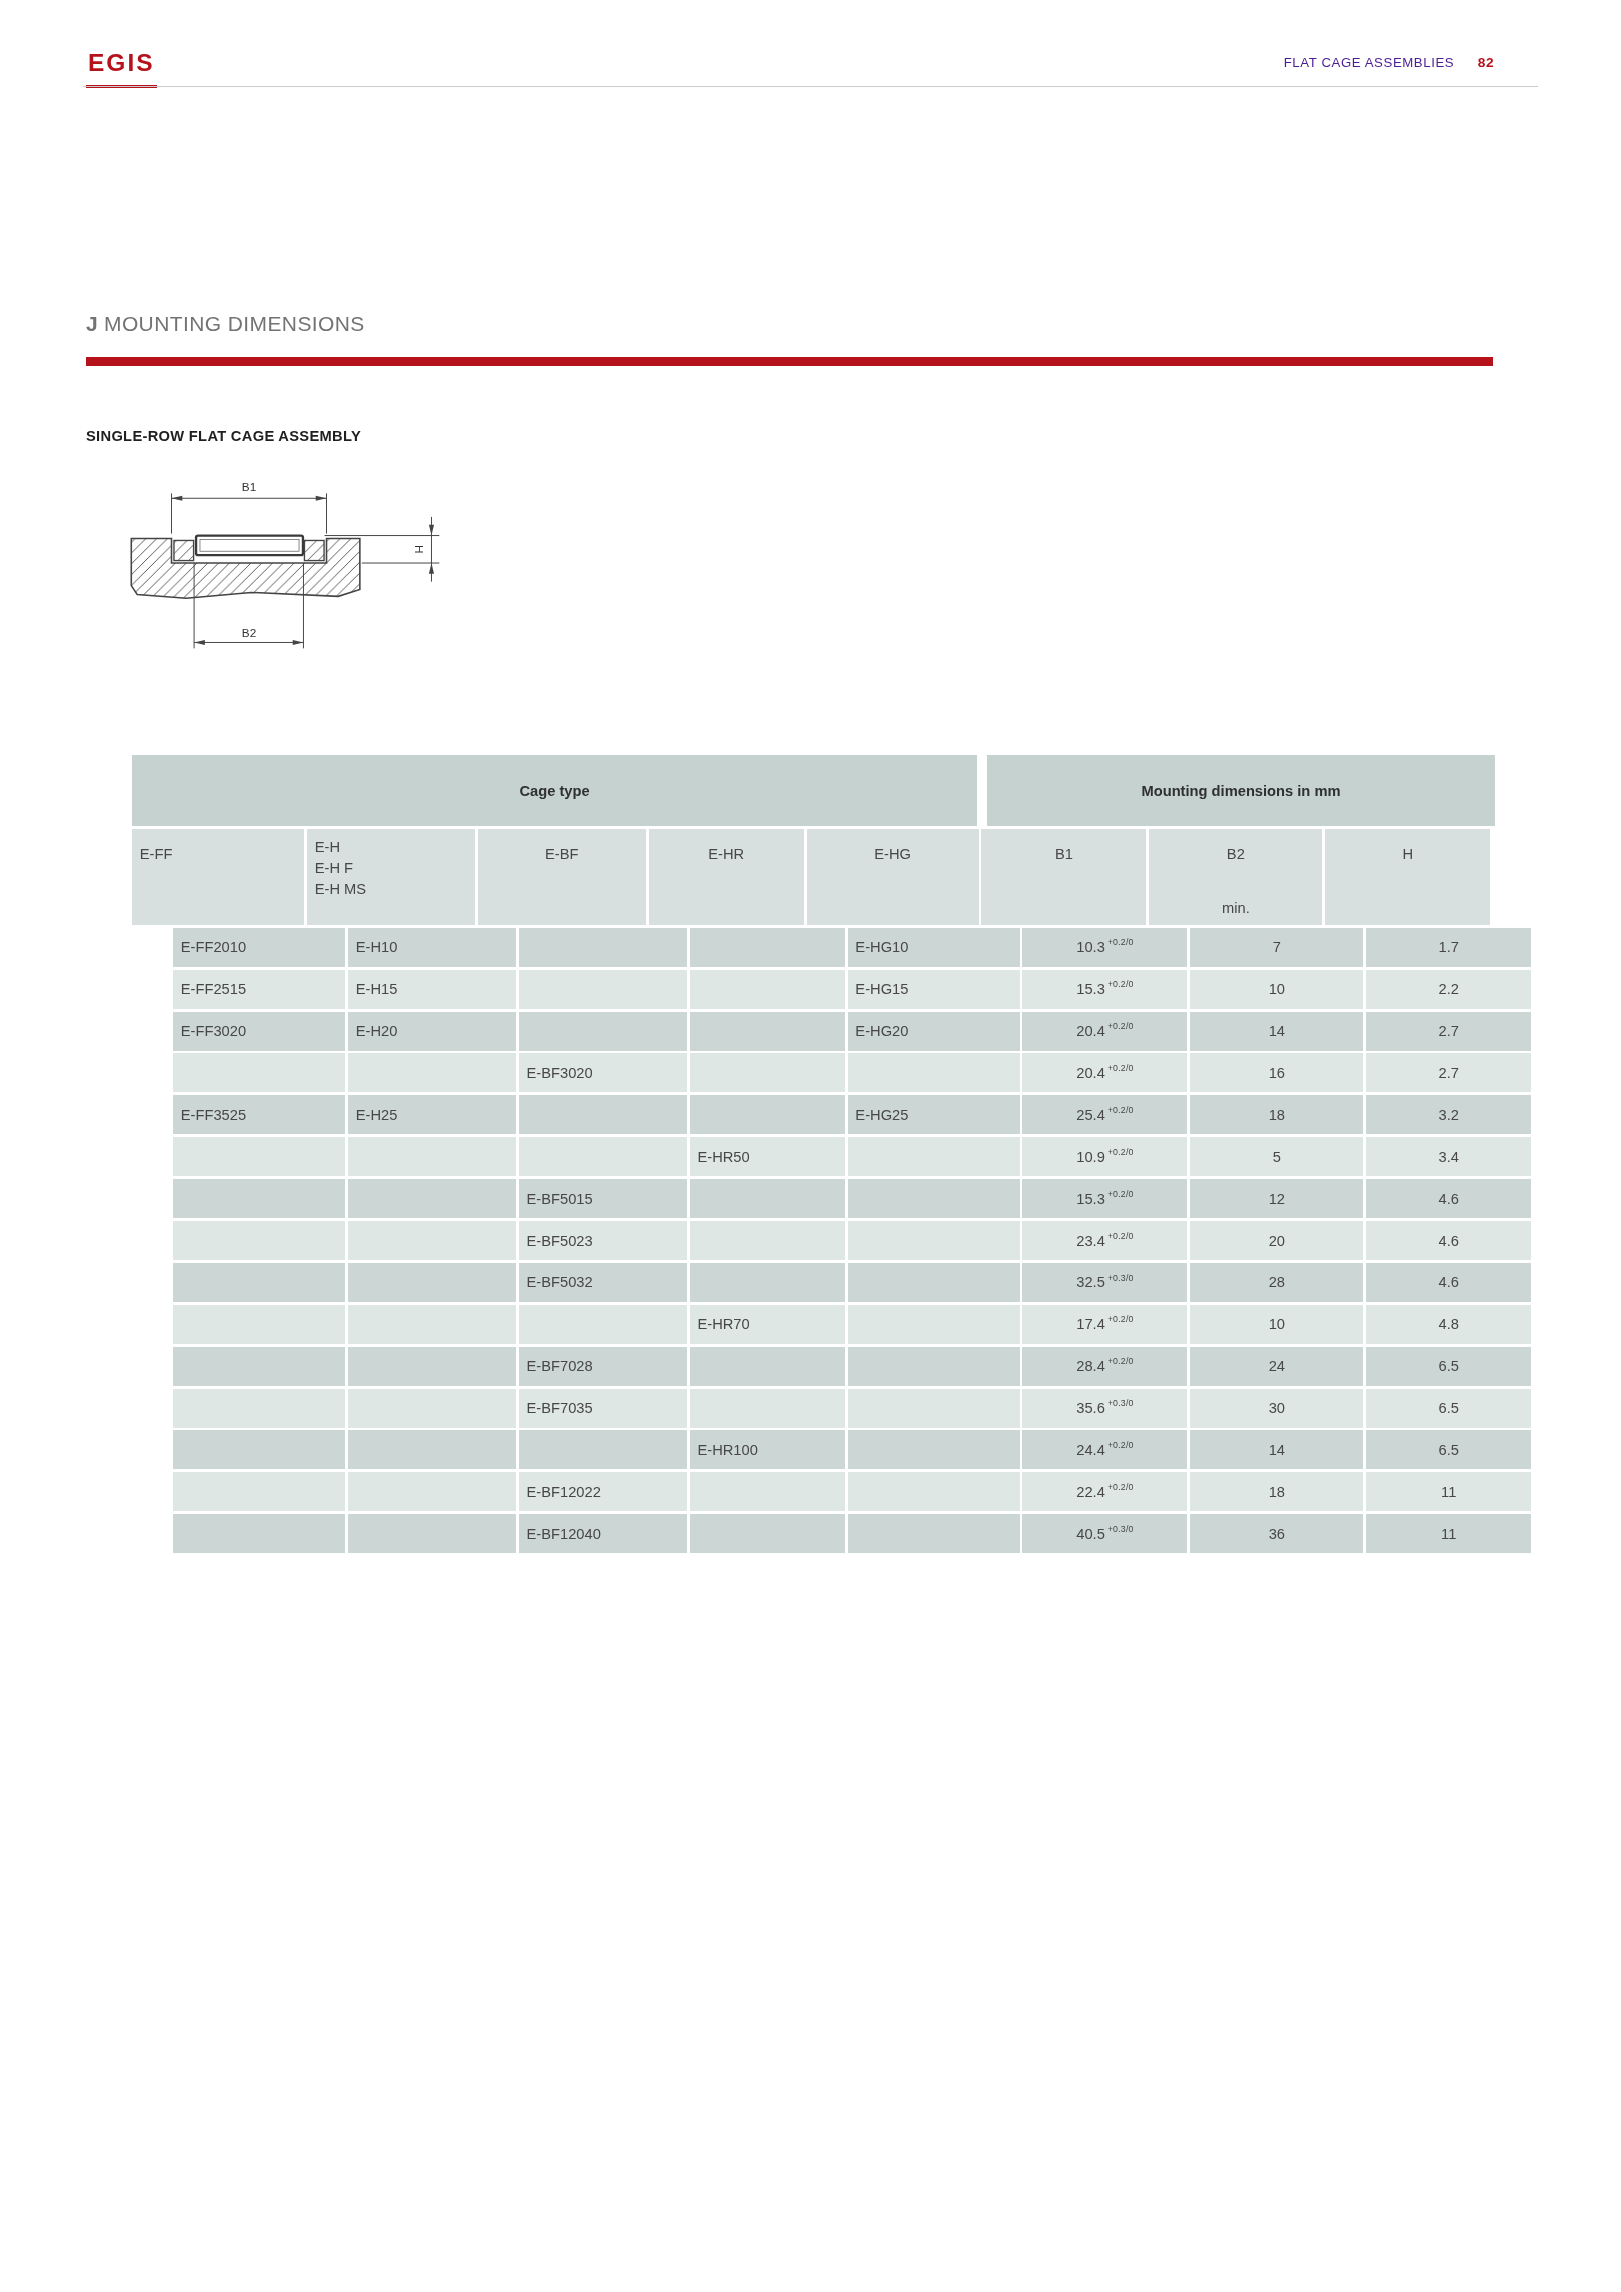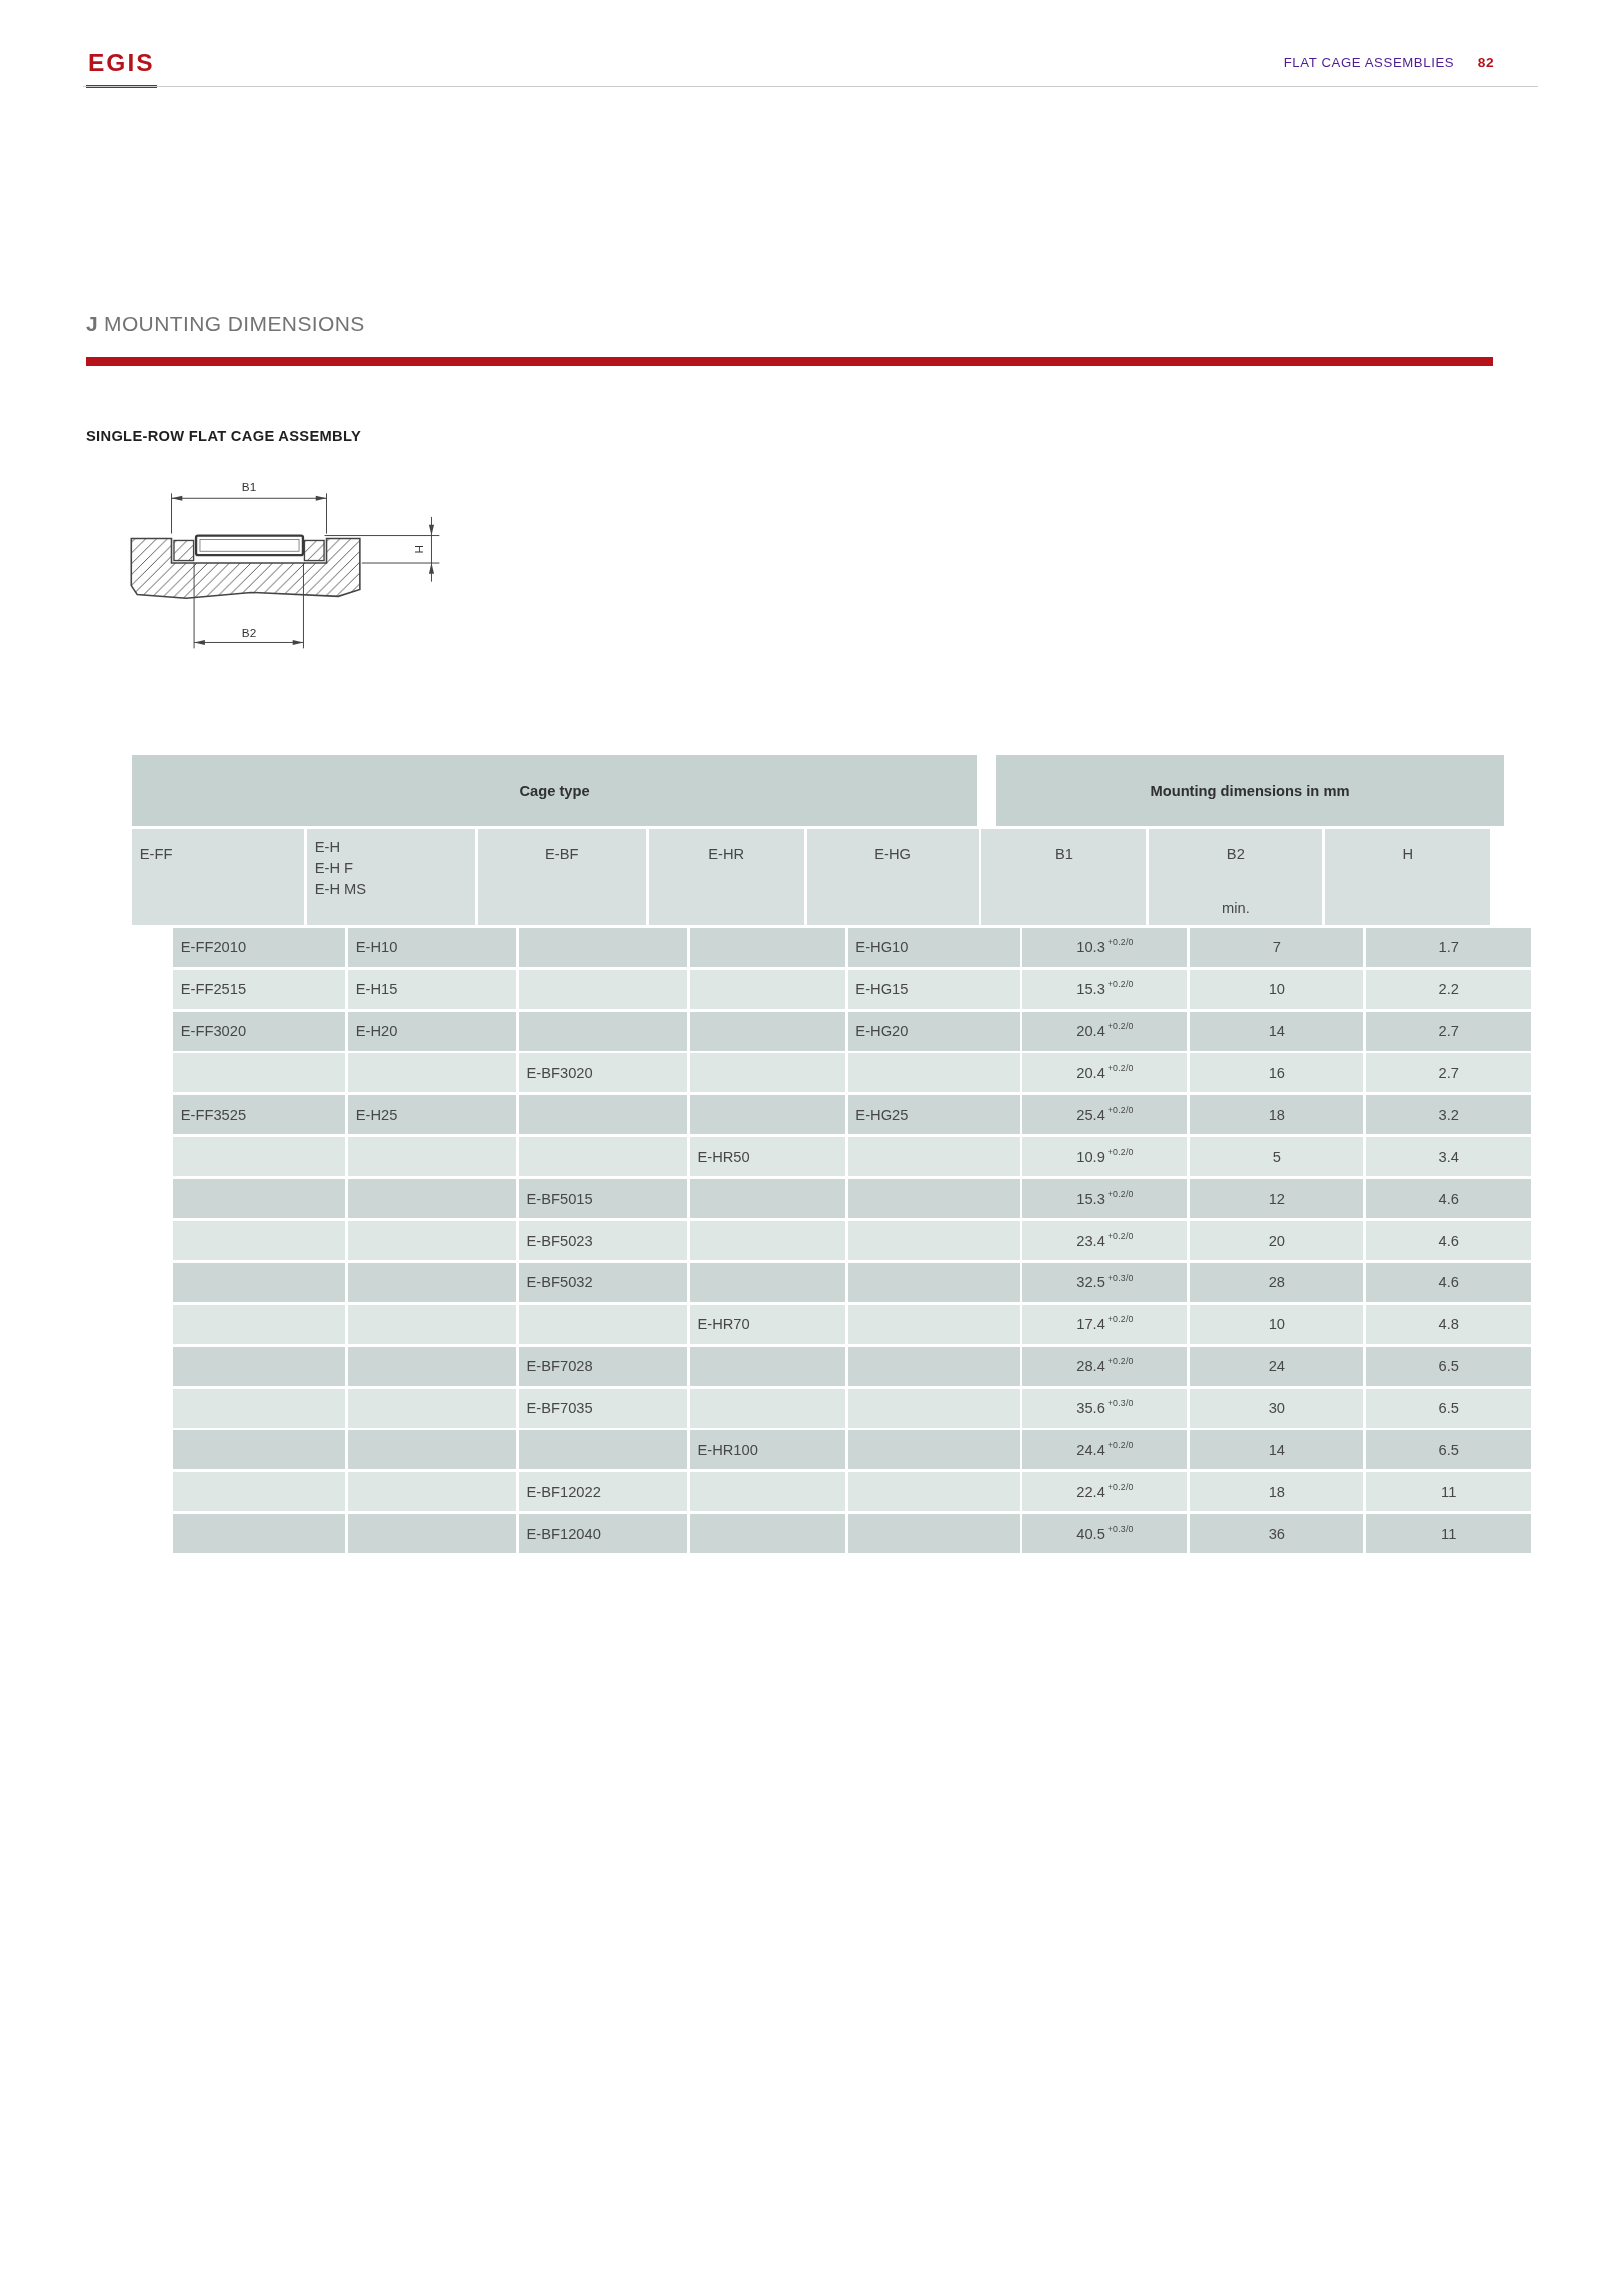--- a/index.html
+++ b/index.html
@@ -29,21 +29,21 @@
   .sec-title b{font-weight:800;margin-right:5.9px;}
   .red-bar{position:absolute;left:86px;top:357px;width:1407px;height:8.8px;background:var(--accent-red);}
   .subtitle{position:absolute;left:86px;top:428px;font-size:14.7px;font-weight:bold;color:#1f1f1f;letter-spacing:0.3px;}
 
   
   .drawing{position:absolute;left:94px;top:461px;}
   .drawing text{font-family:"Liberation Sans",sans-serif;font-size:12px;fill:#333;}
 
   
   .tbl{position:absolute;left:132px;top:755px;width:1356px;font-size:14.7px;color:var(--table-text);}
-  .ghead{display:grid;grid-template-columns:845px 508px;gap:19px;margin-bottom:2.9px;}
+  .ghead{display:grid;grid-template-columns:845px 508px;gap:10px;margin-bottom:2.9px;}
   .ghead .gcell{height:71px;background:var(--header-band);display:flex;align-items:center;
                 justify-content:center;font-weight:bold;color:#303030;font-size:14.7px;}
   .chead{display:grid;grid-template-columns:172px 168px 168px 155px 172px 165px 173px 165px;
          gap:2.9px;margin-bottom:2.9px;}
   .chead .hcell{height:96px;background:var(--subheader-band);font-size:14.7px;}
   .hcell.hl{padding:16.7px 0 0 7.8px;text-align:left;}
   .hcell.hstack{padding:7.8px 0 0 7.8px;line-height:1.45;}
   .hcell.hc{padding-top:16.7px;text-align:center;}
   .hcell.hb2{display:flex;flex-direction:column;align-items:center;justify-content:space-between;
              padding:16.7px 0 8.8px 0;}

